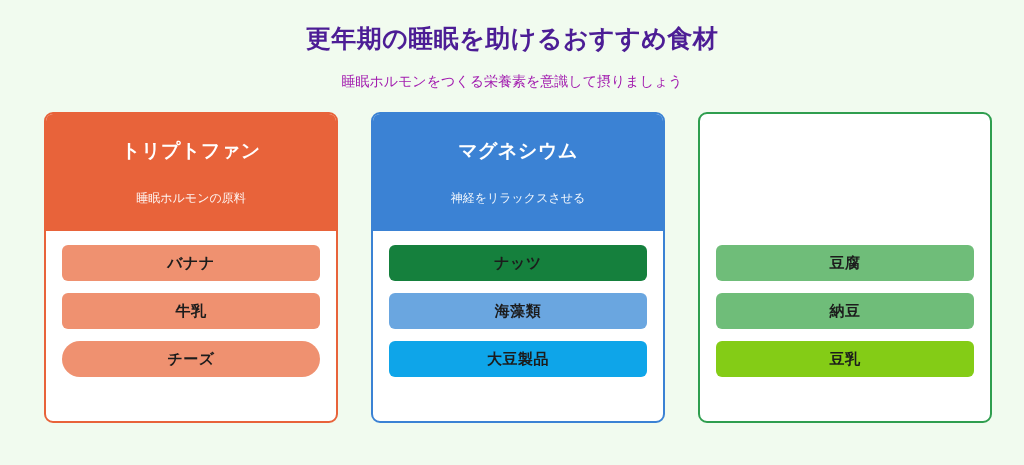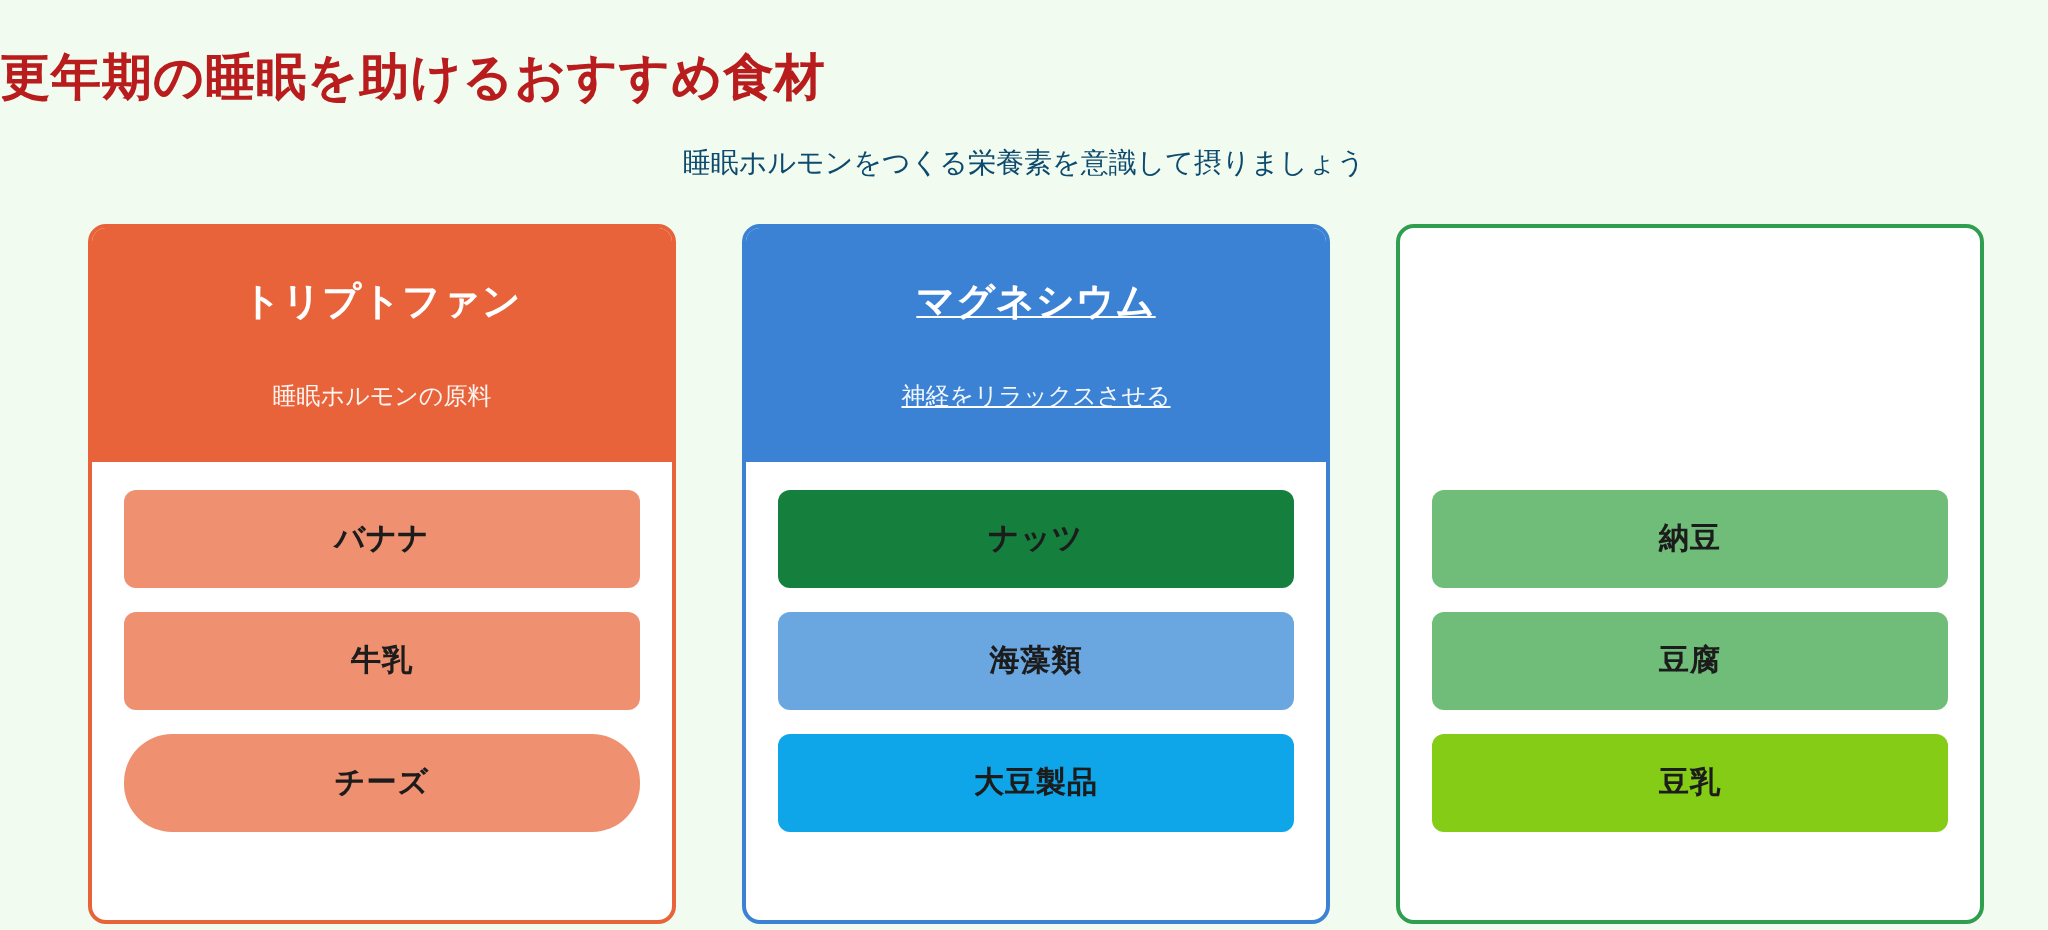--- a/index.html
+++ b/index.html
@@ -13,31 +13,32 @@
     font-family: "Liberation Sans", sans-serif;
     overflow: hidden;
   }
   .page {
     position: relative;
     width: 1024px;
     height: 465px;
     box-sizing: border-box;
   }
   .title {
+    text-align: center;
     font-size: 25px;
     font-weight: bold;
-    color: #b91c1c;
+    color: #4c1d95;
     letter-spacing: 0.5px;
     padding-top: 22px;
     margin: 0;
   }
   .subtitle {
     text-align: center;
     font-size: 14px;
-    color: #0c4a6e;
+    color: #a21caf;
     margin: 0;
     padding-top: 18px;
   }
   .columns {
     display: flex;
     justify-content: center;
     gap: 33px;
     margin-top: 21px;
   }
   .card {
@@ -69,21 +70,21 @@
     padding-top: 26px;
     color: rgba(255,255,255,0.93);
   }
   .card-body {
     padding: 14px 16px 16px 16px;
     display: flex;
     flex-direction: column;
     gap: 12px;
   }
   .item {
-    height: 49px;
+    height: 36px;
     border-radius: 6px;
     display: flex;
     align-items: center;
     justify-content: center;
     font-size: 15px;
     font-weight: bold;
     color: #1c1c1c;
     letter-spacing: 0.5px;
   }
   .card-spacer {
@@ -108,39 +109,39 @@
       </div>
       <div class="card-body">
         <div class="item" style="background: rgb(239, 145, 112);">バナナ</div>
         <div class="item" style="background: rgb(239, 145, 112);">牛乳</div>
         <div class="item" style="background: rgb(239, 145, 112); border-radius: 24px;">チーズ</div>
         <div class="card-spacer"></div>
       </div>
     </div>
 
     <div class="card" id="card-1" style="border-color: rgb(59, 130, 212);">
-      <div class="card-header" style="background: rgb(59, 130, 212); text-decoration: underline;">
+      <div class="card-header" style="background: rgb(59, 130, 212);">
         <div class="card-title">マグネシウム</div>
         <div class="card-desc">神経をリラックスさせる</div>
       </div>
       <div class="card-body">
         <div class="item" style="background: #15803d;">ナッツ</div>
         <div class="item" style="background: rgb(106, 166, 224);">海藻類</div>
         <div class="item" style="background: #0ea5e9;">大豆製品</div>
         <div class="card-spacer"></div>
       </div>
     </div>
 
     <div class="card" id="card-2" style="border-color: rgb(47, 158, 79);">
       <div class="card-header">
         <div class="card-title">イソフラボン</div>
         <div class="card-desc">女性ホルモンに似た働き</div>
       </div>
       <div class="card-body">
+        <div class="item" style="background: rgb(111, 189, 121);">豆腐</div>
         <div class="item" style="background: rgb(111, 189, 121);">納豆</div>
-        <div class="item" style="background: rgb(111, 189, 121);">豆腐</div>
         <div class="item" style="background: #84cc16; font-family: Liberation Mono, monospace;">豆乳</div>
         <div class="card-spacer"></div>
       </div>
     </div>
 
   </div>
 </div>
 
 </body></html>

